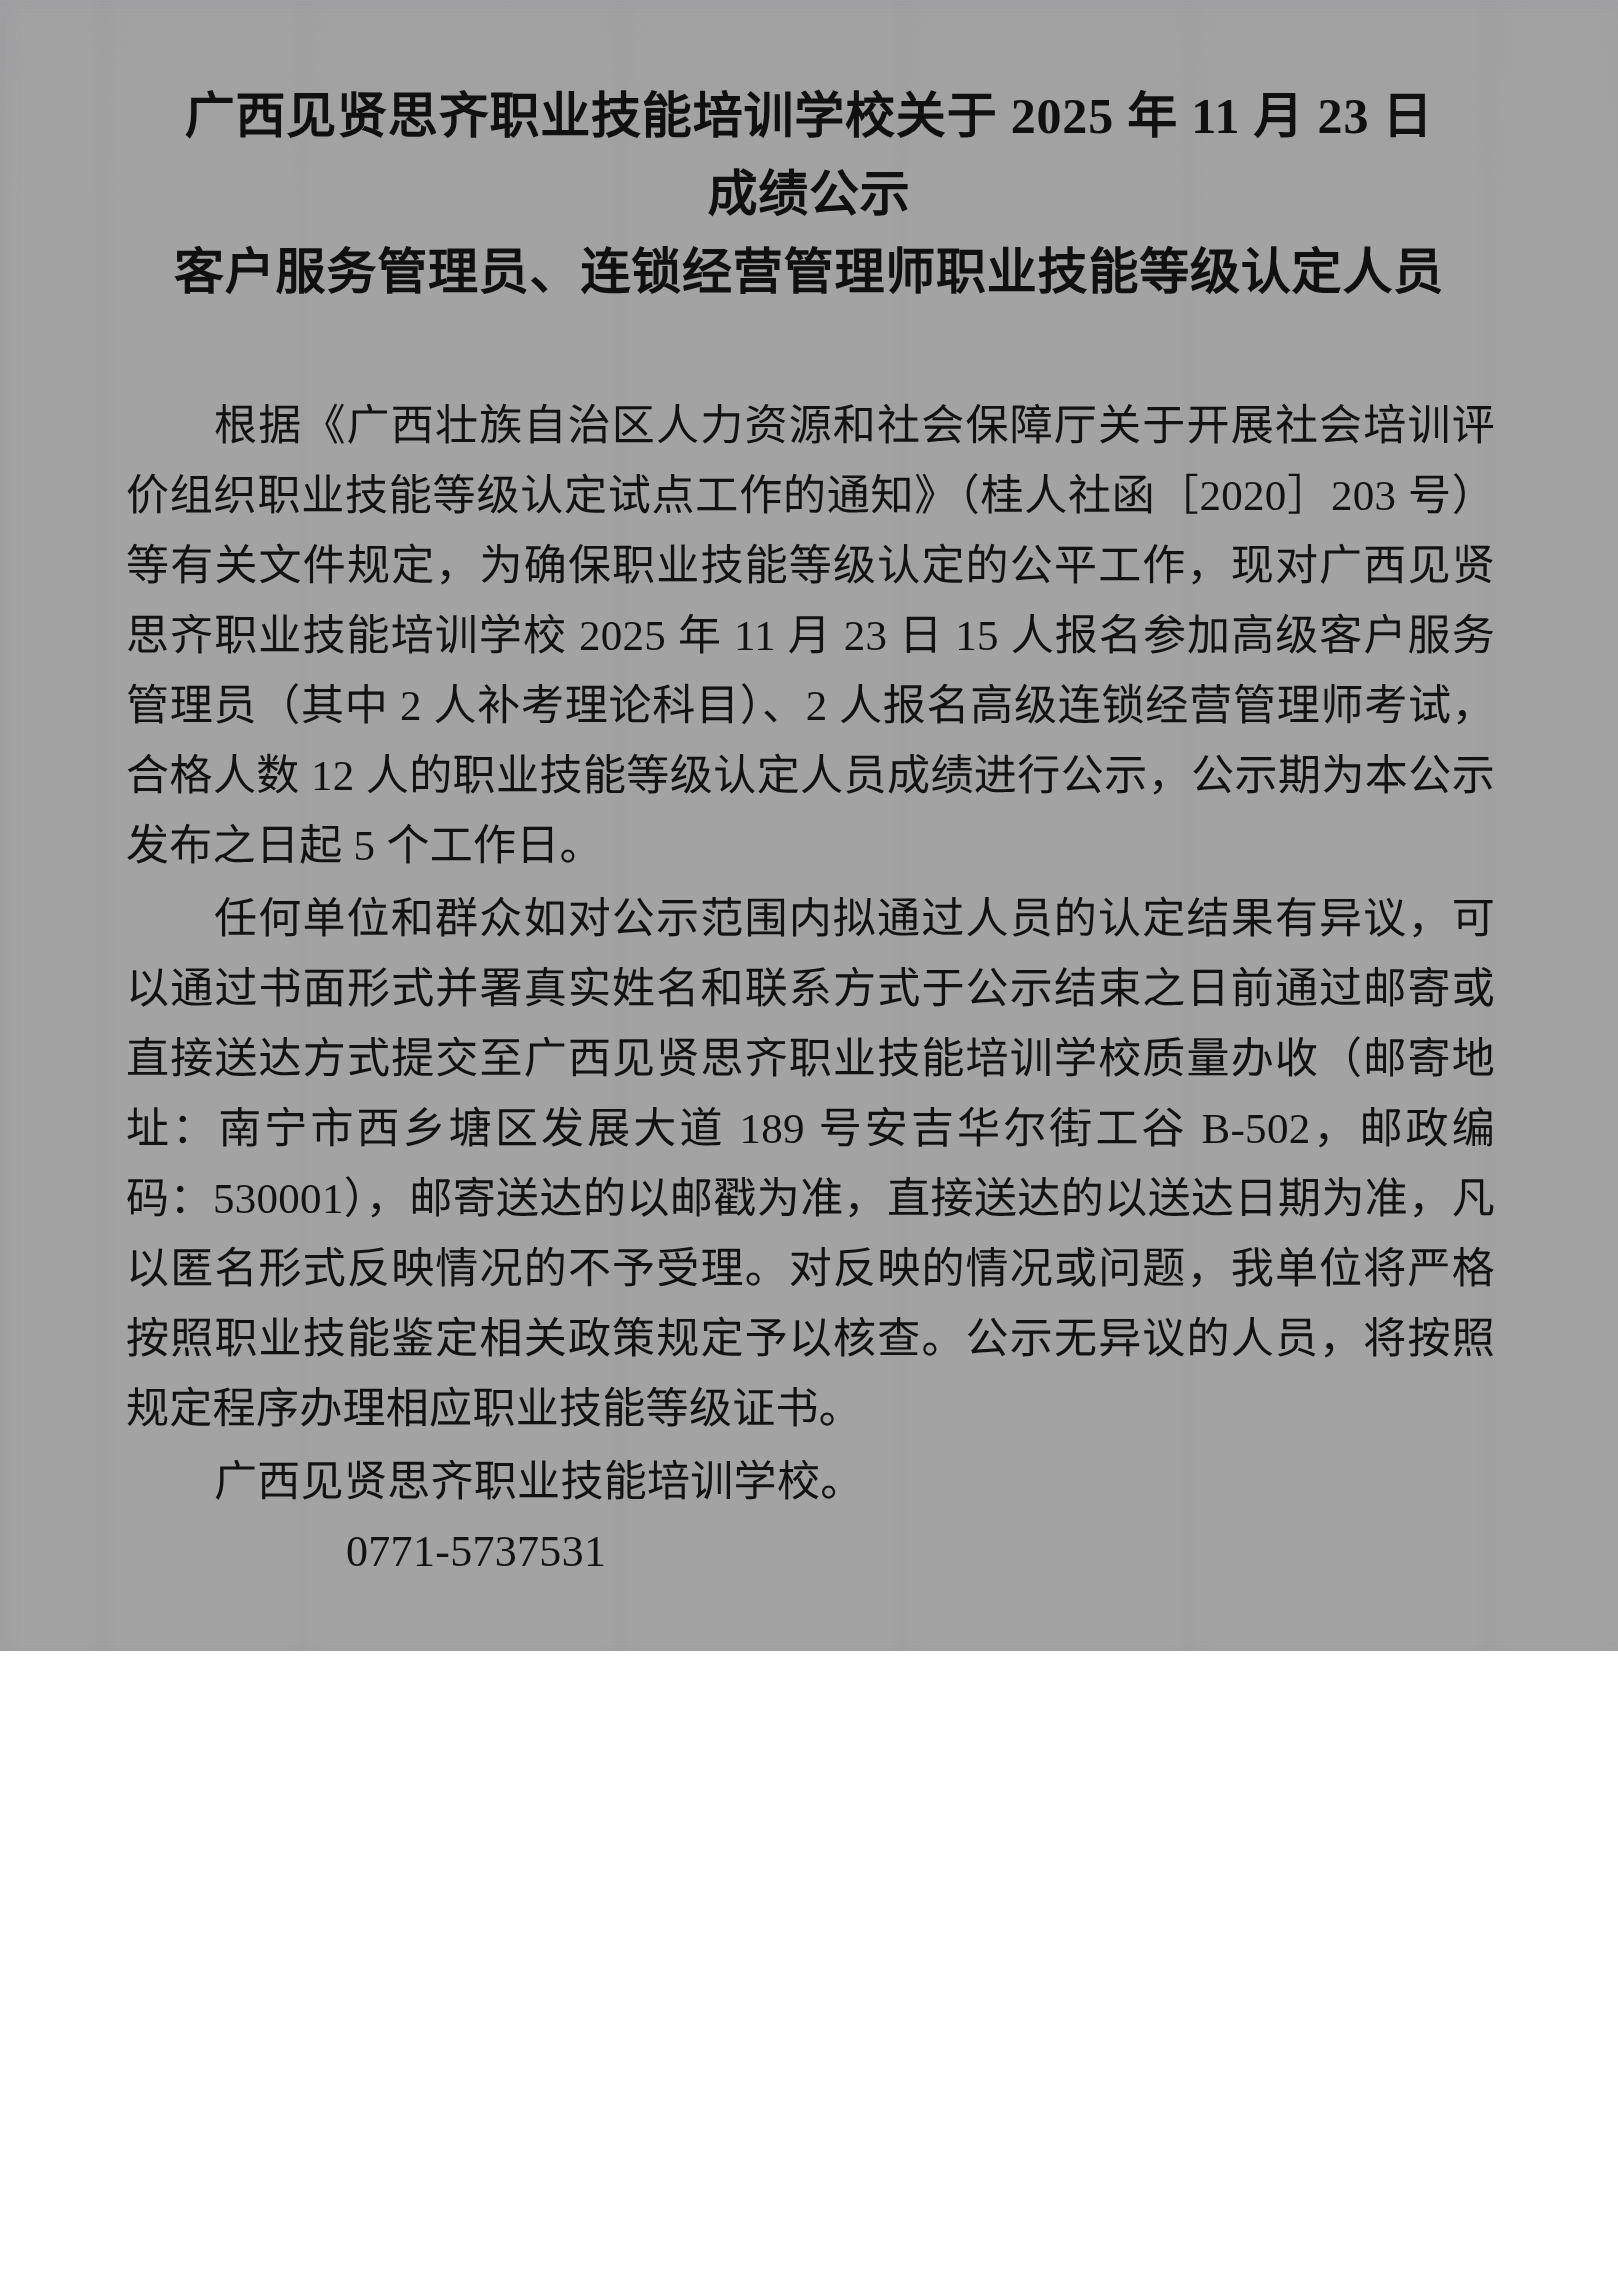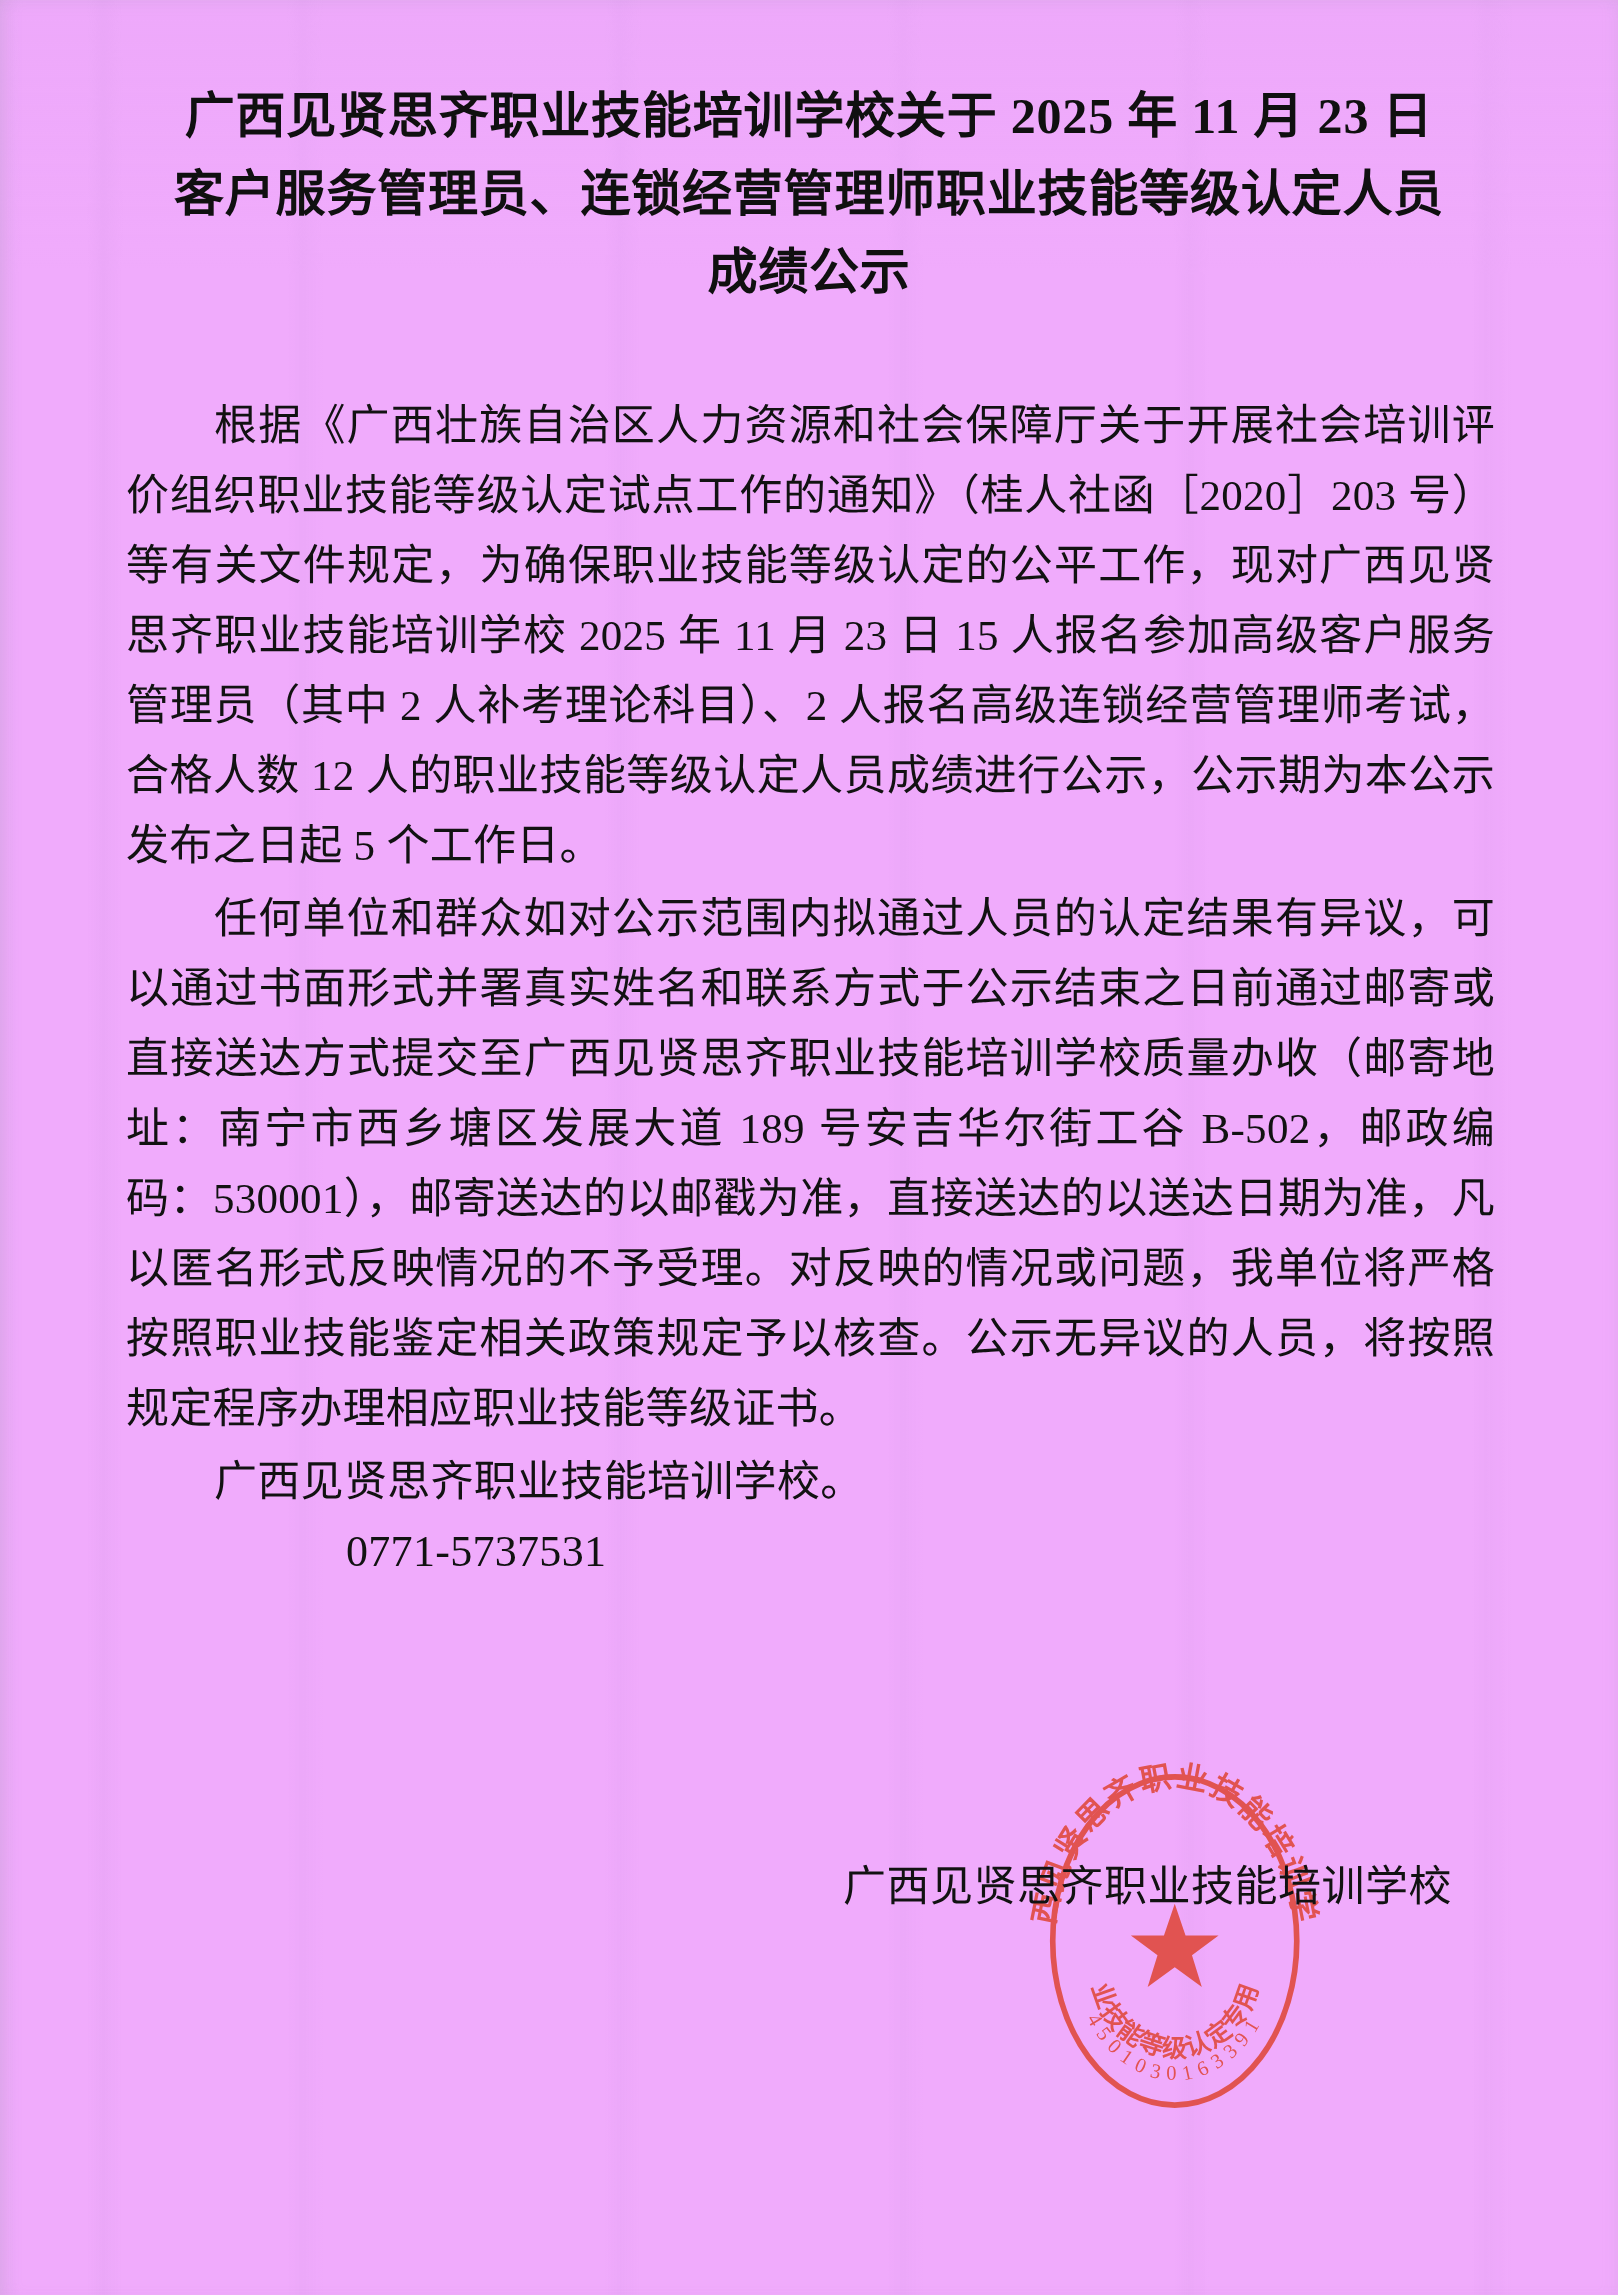--- a/index.html
+++ b/index.html
@@ -9,22 +9,22 @@
     background: #ffffff;
   }
   body {
     font-family: "Liberation Serif", "DejaVu Serif", serif;
     color: #141414;
   }
 
   .page {
     position: relative;
     width: 1618px;
-    height: 2295px;
-    background: #f0abfc;
+    height: 1651px;
+    background: #a3a3a3;
     overflow: hidden;
   }
 
   
   .scan-texture {
     position: absolute;
     inset: 0;
     pointer-events: none;
     background:
       linear-gradient(90deg,
@@ -148,22 +148,22 @@
 </style>
 </head>
 <body>
 
 <div class="page">
 
   <div class="scan-texture"></div>
 
   <div class="title-block">
     <div class="title-line">广西见贤思齐职业技能培训学校关于 2025 年 11 月 23 日</div>
+    <div class="title-line">成绩公示</div>
     <div class="title-line">客户服务管理员、连锁经营管理师职业技能等级认定人员</div>
-    <div class="title-line">成绩公示</div>
   </div>
 
   <div class="body-block">
 
     <p class="para indent">根据《广西壮族自治区人力资源和社会保障厅关于开展社会培训评价组织职业技能等级认定试点工作的通知》（桂人社函［2020］203 号）等有关文件规定，为确保职业技能等级认定的公平工作，现对广西见贤思齐职业技能培训学校 2025 年 11 月 23 日 15 人报名参加高级客户服务管理员（其中 2 人补考理论科目）、2 人报名高级连锁经营管理师考试，合格人数 12 人的职业技能等级认定人员成绩进行公示，公示期为本公示发布之日起 5 个工作日。</p>
 
     <p class="para indent">任何单位和群众如对公示范围内拟通过人员的认定结果有异议，可以通过书面形式并署真实姓名和联系方式于公示结束之日前通过邮寄或直接送达方式提交至广西见贤思齐职业技能培训学校质量办收（邮寄地址：南宁市西乡塘区发展大道 189 号安吉华尔街工谷 B-502，邮政编码：530001），邮寄送达的以邮戳为准，直接送达的以送达日期为准，凡以匿名形式反映情况的不予受理。对反映的情况或问题，我单位将严格按照职业技能鉴定相关政策规定予以核查。公示无异议的人员，将按照规定程序办理相应职业技能等级证书。</p>
 
     <div class="line-plain">广西见贤思齐职业技能培训学校。</div>
 

